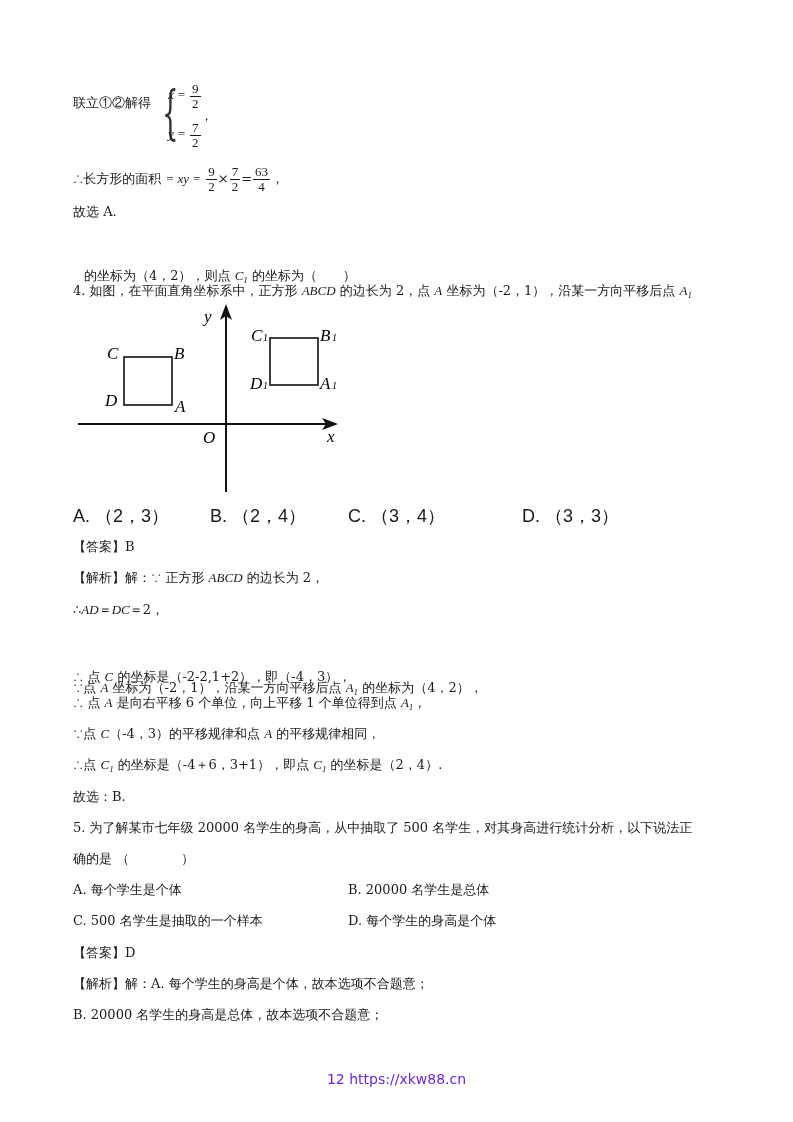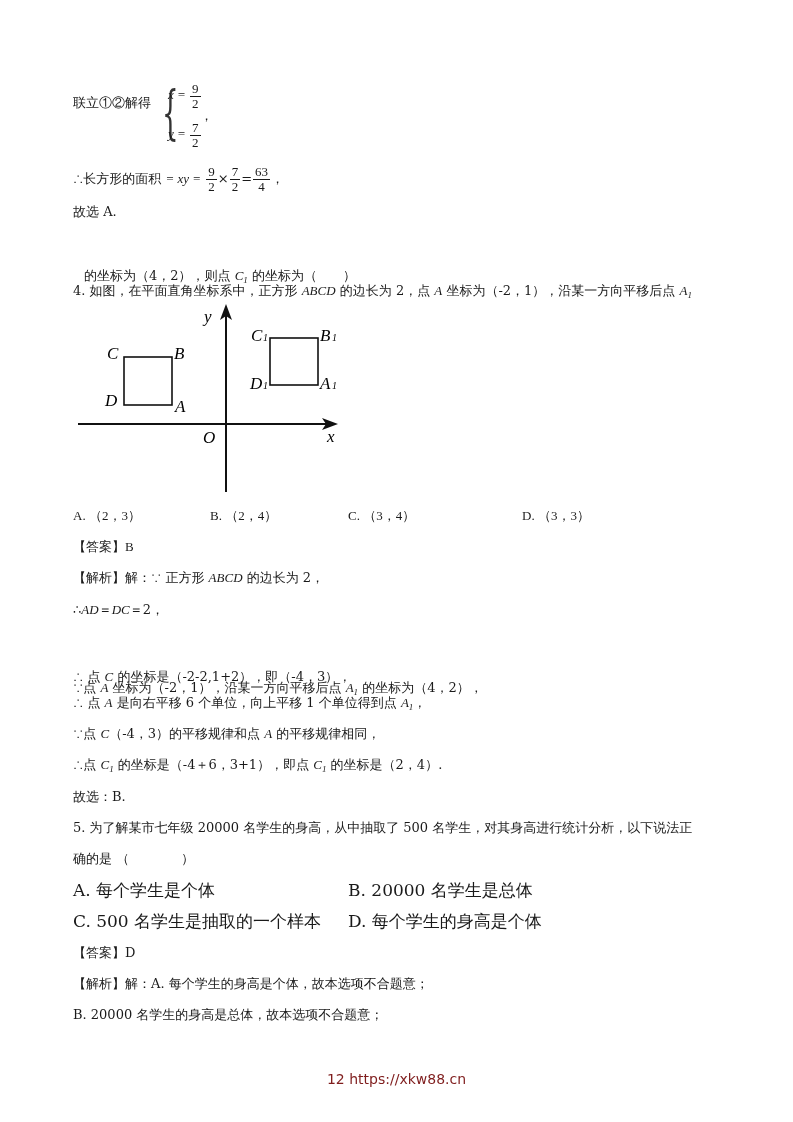--- a/index.html
+++ b/index.html
@@ -6,23 +6,23 @@
     body { width: 793px; height: 1122px; position: relative; overflow: hidden;
       font-family: "DejaVu Serif", "Liberation Serif", serif; color: #1a1a1a; }
     .line { position: absolute; left: 73px; font-size: 13px; line-height: 16px; white-space: nowrap; }
     .it { font-style: italic; font-family: "Liberation Serif", serif; }
     .sub { font-size: 9px; vertical-align: -3px; font-style: italic; font-family: "Liberation Serif", serif; }
     .frac { display: inline-block; vertical-align: middle; text-align: center; font-family: "Liberation Serif", serif; font-size: 13px; line-height: 14px; margin: 0 1px; }
     .frac .num { display: block; border-bottom: 1px solid #1a1a1a; padding: 0 2px; }
     .frac .den { display: block; padding: 0 2px; }
     .brace { position: absolute; left: 162px; top: 84px; font-size: 58px; line-height: 58px; font-family: "DejaVu Serif", serif; font-weight: 200; transform: scaleX(0.45); transform-origin: left top; color: #333; }
     .sys-row { position: absolute; left: 168px; font-family: "Liberation Serif", serif; font-size: 13px; }
-    .opt { position: absolute; font-size: 13px; line-height: 16px; white-space: nowrap; font-family: Liberation Serif, serif; }
-    .opt-cn { position: absolute; font-size: 17px; line-height: 16px; white-space: nowrap; }
-    .footer { position: absolute; left: 0; width: 793px; top: 1071px; text-align: center; font-family: "DejaVu Sans", sans-serif; font-size: 14px; color: #7f1d1d; }
+    .opt { position: absolute; font-size: 18px; line-height: 16px; white-space: nowrap; font-family: Liberation Sans, sans-serif; }
+    .opt-cn { position: absolute; font-size: 13px; line-height: 16px; white-space: nowrap; }
+    .footer { position: absolute; left: 0; width: 793px; top: 1071px; text-align: center; font-family: "DejaVu Sans", sans-serif; font-size: 14px; color: #6d28d9; }
     svg text { font-family: "Liberation Serif", serif; font-style: italic; }
   </style>
 </head>
 <body>
 
 <div class="line" style="top:95px;">
   <span>联立①②解得</span>
 </div>
 <div class="brace">{</div>
 <div class="sys-row" style="top:82px;">
@@ -104,21 +104,21 @@
 <div class="opt" style="left:210px; top:508px;">
   <span>B.</span> <span>（2，4）</span>
 </div>
 <div class="opt" style="left:348px; top:508px;">
   <span>C.</span> <span>（3，4）</span>
 </div>
 <div class="opt" style="left:486px; top:508px;margin-left:36px;">
   <span>D.</span> <span>（3，3）</span>
 </div>
 
-<div class="line" style="top:539px;font-family:Liberation Serif, serif;">
+<div class="line" style="top:539px;">
   <span>【答案】</span><span>B</span>
 </div>
 
 <div class="line" style="top:570px;">
   <span>【解析】</span><span>解：∵  正方形 </span><span class="it">ABCD</span><span> 的边长为 2，</span>
 </div>
 <div class="line" style="top:602px;">
   <span>∴</span><span class="it">AD</span><span>＝</span><span class="it">DC</span><span>＝2，</span>
 </div>
 <div class="line" style="top:633px;margin-top:36px;">

